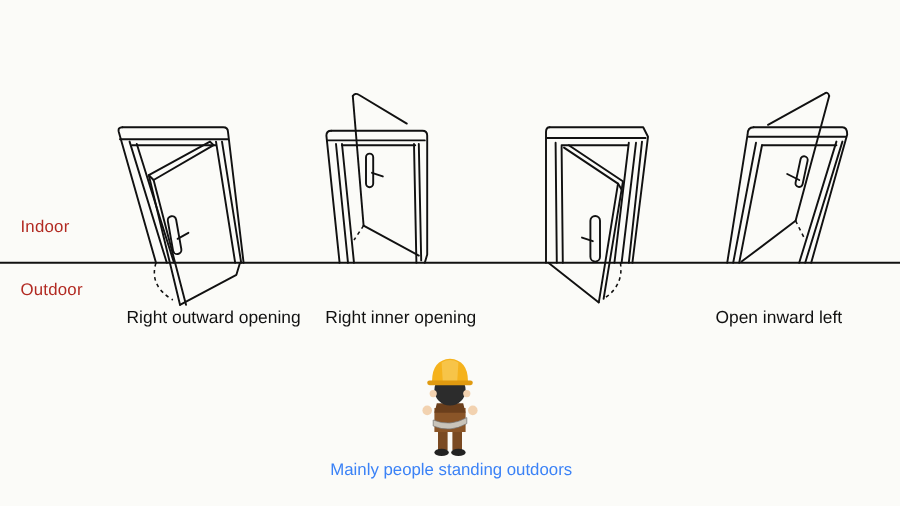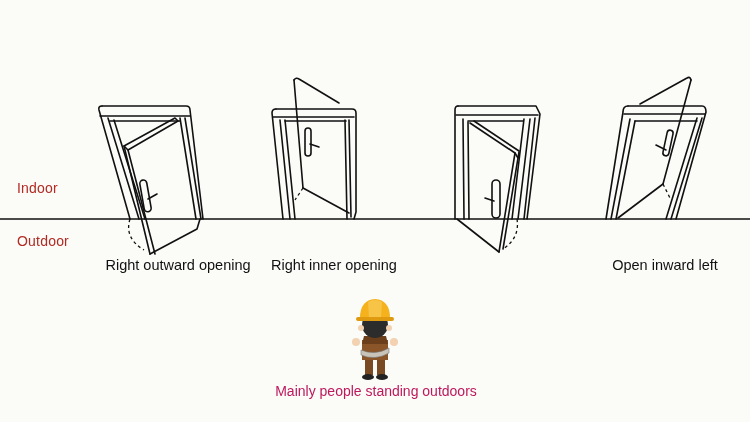--- a/index.html
+++ b/index.html
@@ -11,21 +11,21 @@
     }
     .canvas { position: absolute; left: 0; top: 0; width: 750px; height: 422px; }
     .zone-label {
       position: absolute; font-size: 14px; color: #b22a22; letter-spacing: 0.2px;
     }
     .caption {
       position: absolute; font-size: 14.5px; color: #111; white-space: nowrap;
       transform: translateX(-50%);
     }
     .footer-caption {
-      position: absolute; font-size: 14px; color: #be185d; white-space: nowrap;
+      position: absolute; font-size: 14px; color: #3b82f6; white-space: nowrap;
       transform: translateX(-50%);
     }
     svg .ln { fill: none; stroke: #111; stroke-width: 1.6; stroke-linejoin: round; stroke-linecap: round; }
     svg .dash { fill: none; stroke: #111; stroke-width: 1.3; stroke-dasharray: 3 3; }
   </style>
 </head>
 <body>
 
 <div class="canvas">
 
@@ -142,16 +142,16 @@
       <path d="M368 302 Q375 298 382 302 L381 318 L369 318 Z" fill="#f7c448"></path>
       <rect x="356" y="317" width="38" height="4" rx="2" fill="#e09a10"></rect>
     </g>
   </svg>
 
   <div class="zone-label" style="left:17px; top:180px;">Indoor</div>
   <div class="zone-label" style="left:17px; top:233px;">Outdoor</div>
 
   <div class="caption" style="left:334px; top:257px;">Right inner opening</div>
   <div class="caption" style="left:178px; top:257px;">Right outward opening</div>
-  <div class="caption" style="left:649px; top:257px;margin-left:16px;">Open inward left</div>
+  <div class="caption" style="left:649px; top:257px;">Open inward left</div>
 
   <div class="footer-caption" style="left:376px; top:383px;">Mainly people standing outdoors</div>
 </div>
 
 </body></html>

